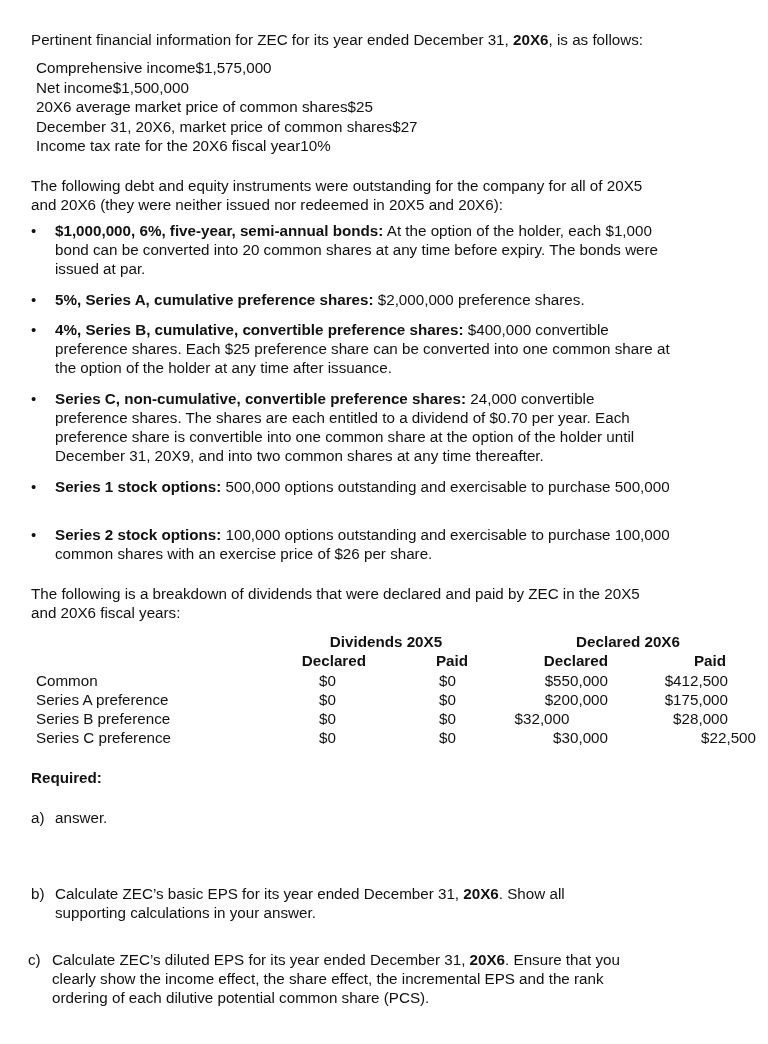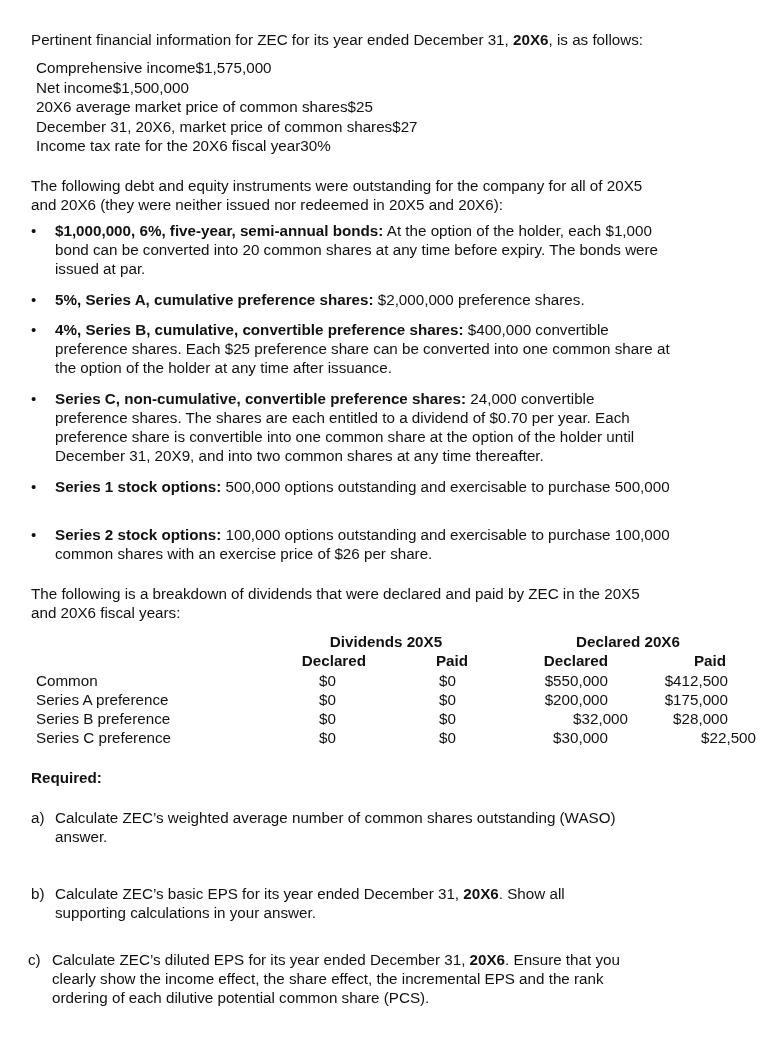--- a/index.html
+++ b/index.html
@@ -57,21 +57,21 @@
     <div class="fin-row">
       <span>20X6 average market price of common shares</span>
       <span class="v">$25</span>
     </div>
     <div class="fin-row">
       <span>December 31, 20X6, market price of common shares</span>
       <span class="v">$27</span>
     </div>
     <div class="fin-row last">
       <span>Income tax rate for the 20X6 fiscal year</span>
-      <span class="v">30%</span>
+      <span class="v">10%</span>
     </div>
   </div>
 
   <div class="abs para" style="top:176px;">
     <div>The following debt and equity instruments were outstanding for the company for all of 20X5</div>
     <div>and 20X6 (they were neither issued nor redeemed in 20X5 and 20X6):</div>
   </div>
 
   <div class="abs bullets" style="top:0;">
     <div class="bullet" style="top:221px;">
@@ -143,36 +143,35 @@
 
     <div class="cell" style="left:0; top:58px;">Series A preference</div>
     <div class="cell ra" style="left:200px; top:58px; width:100px;">$0</div>
     <div class="cell ra" style="left:320px; top:58px; width:100px;">$0</div>
     <div class="cell ra" style="left:472px; top:58px; width:100px;">$200,000</div>
     <div class="cell ra" style="left:592px; top:58px; width:100px;">$175,000</div>
 
     <div class="cell" style="left:0; top:77px;">Series B preference</div>
     <div class="cell ra" style="left:200px; top:77px; width:100px;">$0</div>
     <div class="cell ra" style="left:320px; top:77px; width:100px;">$0</div>
-    <div class="cell ra" style="left:492px; top:77px; width:100px;">$32,000</div>
+    <div class="cell ra" style="left:456px; top:77px; width:100px;text-align:center;">$32,000</div>
     <div class="cell ra" style="left:592px; top:77px; width:100px;">$28,000</div>
 
     <div class="cell" style="left:0; top:96px;">Series C preference</div>
     <div class="cell ra" style="left:200px; top:96px; width:100px;">$0</div>
     <div class="cell ra" style="left:320px; top:96px; width:100px;">$0</div>
     <div class="cell ra" style="left:472px; top:96px; width:100px;">$30,000</div>
     <div class="cell ra" style="left:620px; top:96px; width:100px;">$22,500</div>
   </div>
 
   <div class="abs req">Required:</div>
 
   <div class="q" style="left:31px; top:808px;">
     <span class="lbl">a)</span>
     <div class="qt">
-      <div>Calculate ZEC’s weighted average number of common shares outstanding (WASO)</div>
       <div>answer.</div>
     </div>
   </div>
 
   <div class="q" style="left:31px; top:884px;">
     <span class="lbl">b)</span>
     <div class="qt">
       <div><span>Calculate ZEC’s basic EPS for its year ended December 31, </span><b>20X6</b><span>. Show all</span></div>
       <div>supporting calculations in your answer.</div>
     </div>

